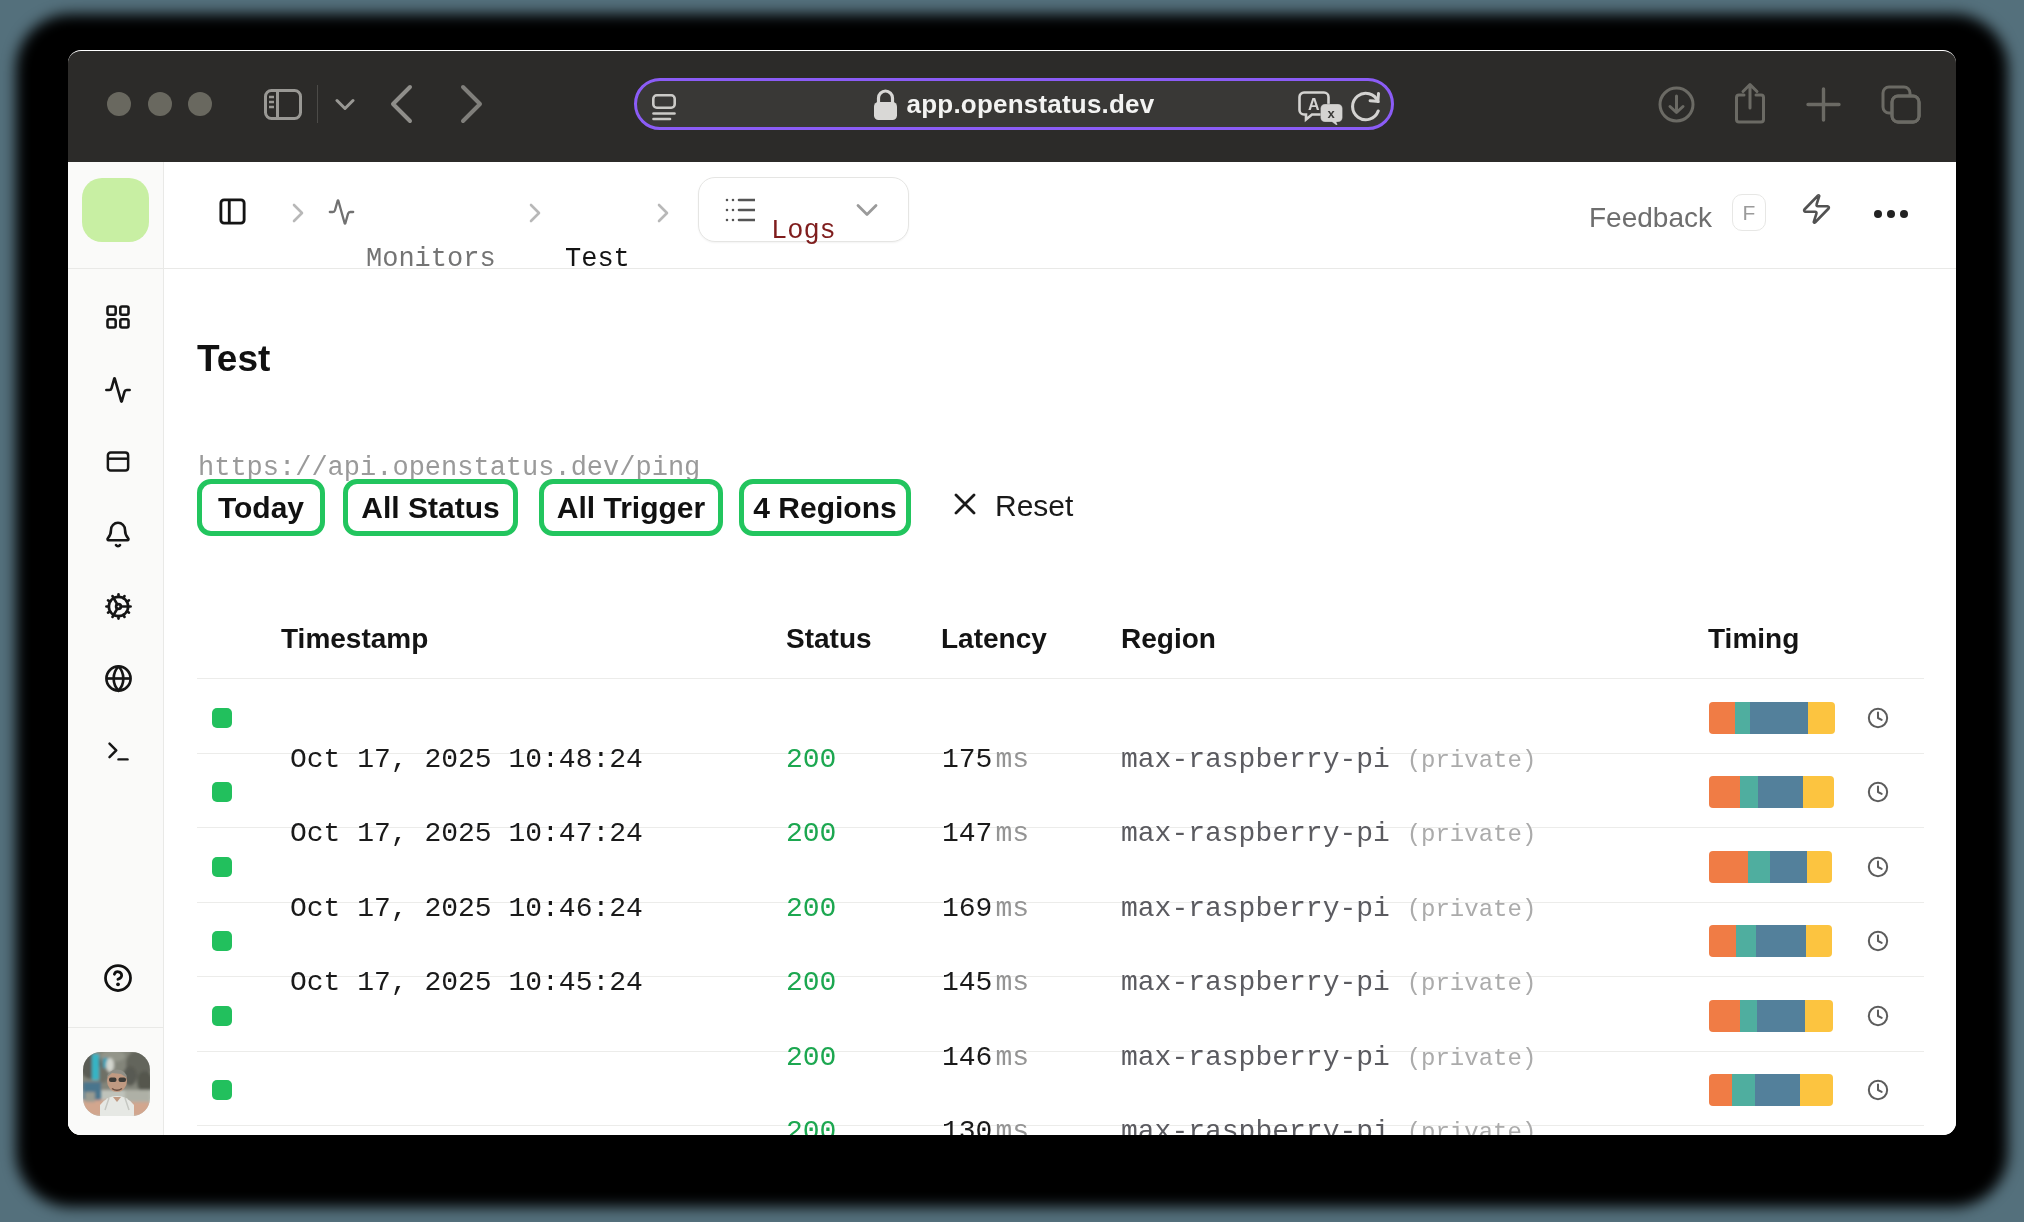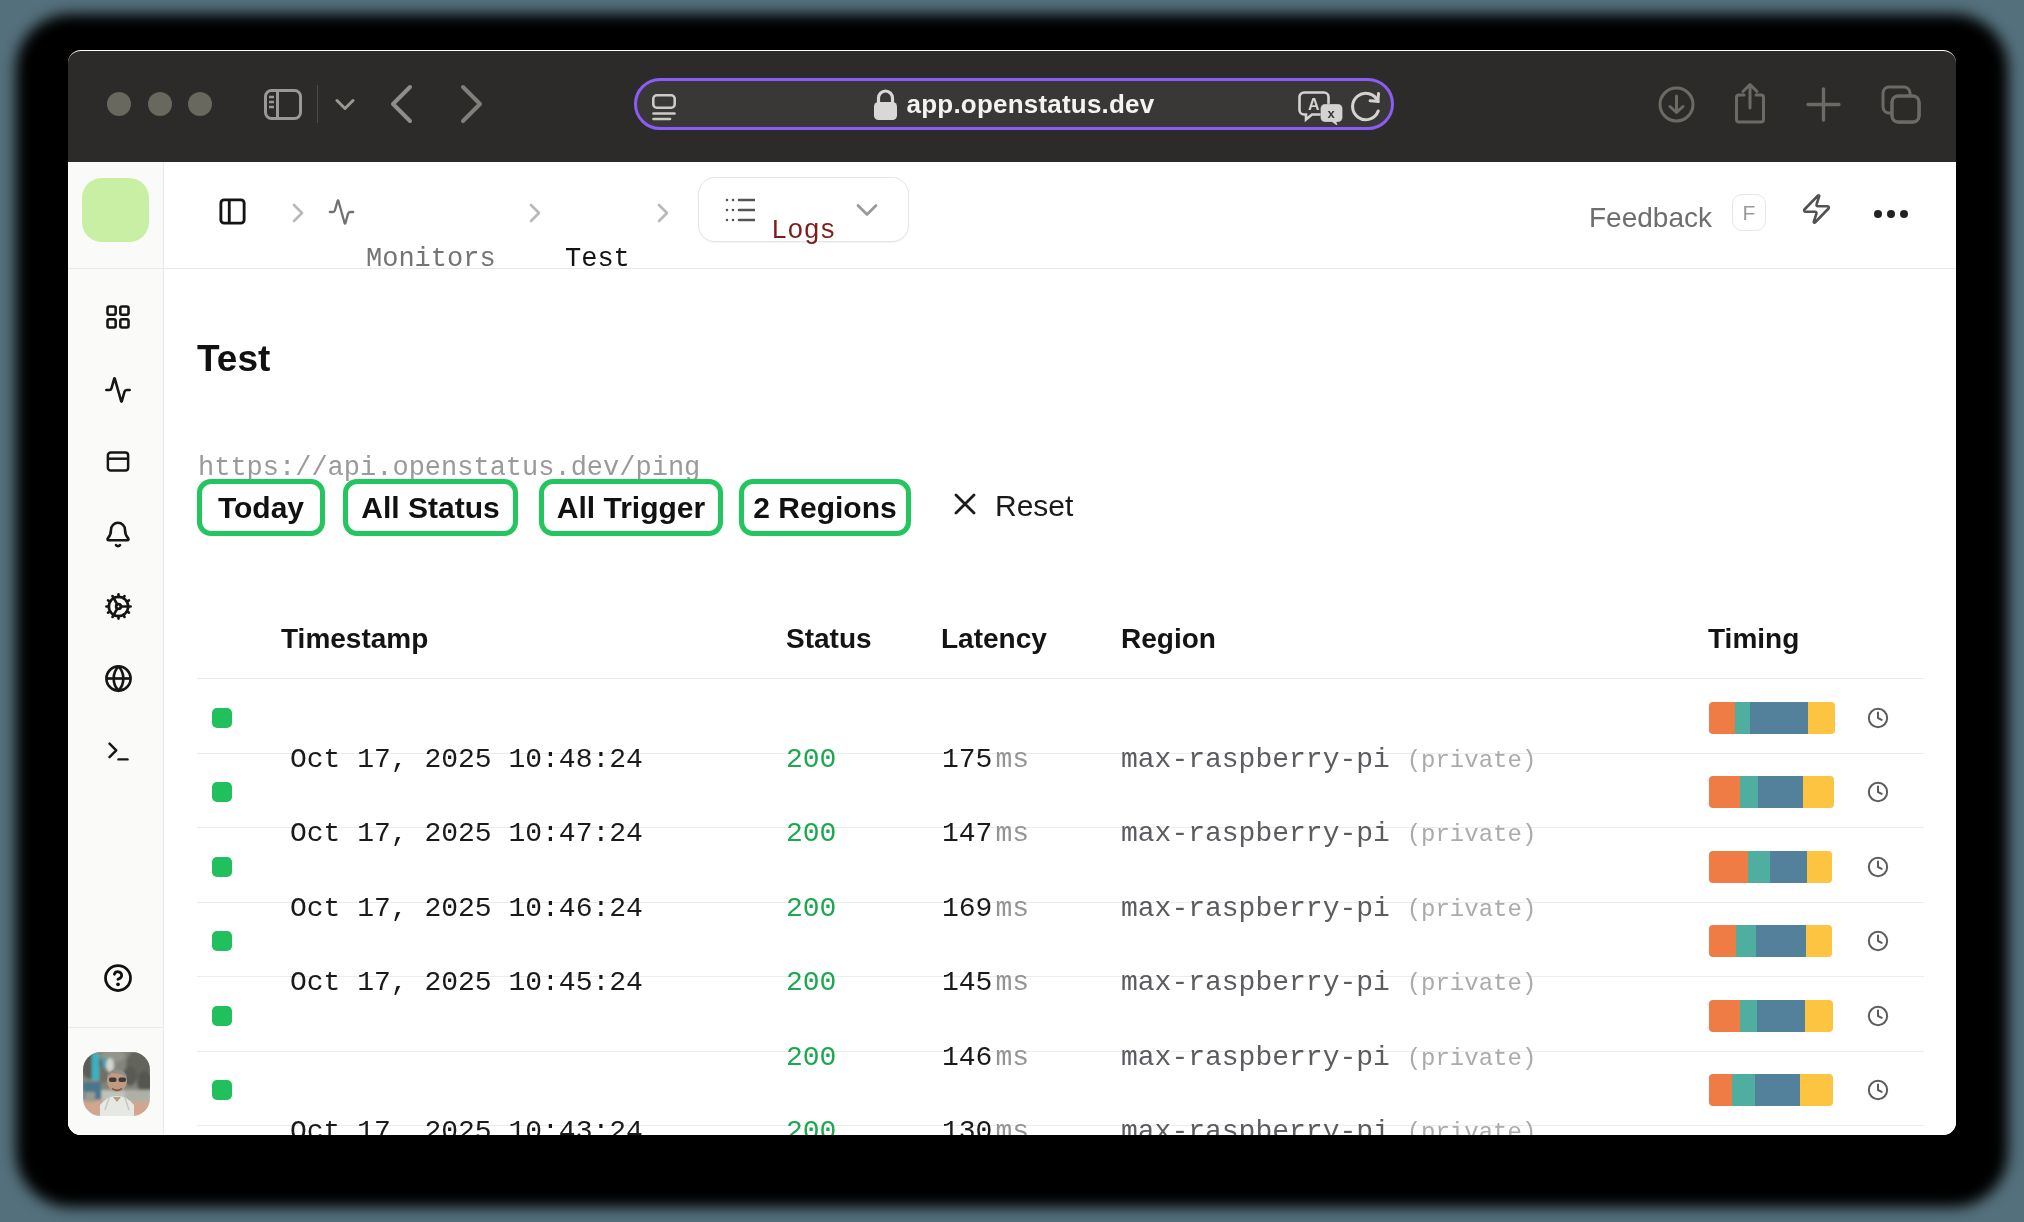--- a/index.html
+++ b/index.html
@@ -240,21 +240,21 @@
     </svg>
     <div class="abs" style="left:1806px;top:48px;width:8px;height:8px;border-radius:50%;background:#222"></div>
     <div class="abs" style="left:1819px;top:48px;width:8px;height:8px;border-radius:50%;background:#222"></div>
     <div class="abs" style="left:1832px;top:48px;width:8px;height:8px;border-radius:50%;background:#222"></div>
 
     <div class="abs" style="left:129px;top:176px;font-size:37px;font-weight:700;color:#111">Test</div>
     <div class="abs mono" style="left:130px;top:248px;font-size:27px;color:#9a9a9a">https://api.openstatus.dev/ping</div>
     <div class="chip" style="left:129px;width:128px">Today</div>
     <div class="chip" style="left:275px;width:175px">All Status</div>
     <div class="chip" style="left:471px;width:184px">All Trigger</div>
-    <div class="chip" style="left:671px;width:172px">2 Regions</div>
+    <div class="chip" style="left:671px;width:172px">4 Regions</div>
     <svg class="abs" style="left:885px;top:330px" width="24" height="24" viewBox="0 0 24 24" stroke="#1a1a1a" stroke-width="2.8" stroke-linecap="round">
       <path d="M3 3 L21 21 M21 3 L3 21"></path>
     </svg>
     <div class="abs" style="left:927px;top:327px;font-size:30px;font-weight:500;color:#1a1a1a">Reset</div>
 
     <div class="hdr" style="left:213px">Timestamp</div>
     <div class="hdr" style="left:718px">Status</div>
     <div class="hdr" style="left:873px">Latency</div>
     <div class="hdr" style="left:1053px">Region</div>
     <div class="hdr" style="left:1640px">Timing</div>
@@ -333,21 +333,20 @@
         <div class="c-t" style="width:17px"></div>
         <div class="c-s" style="width:48px"></div>
         <div class="c-y" style="width:28px"></div>
       </div>
     <svg class="clk" style="top:843px" width="22" height="22" viewBox="0 0 24 24" fill="none" stroke="#5c5c5c" stroke-width="2.2" stroke-linecap="round" stroke-linejoin="round">
         <circle cx="12" cy="12" r="10"></circle>
         <polyline points="12,6 12,12 16,14"></polyline>
       </svg>
     <div class="row-line" style="top:962.5px"></div>
     <div class="sq" style="top:918px"></div>
-    <div class="ts mono" style="top:911px">Oct 17, 2025 10:43:24</div>
     <div class="st mono" style="top:911px">200</div>
     <div class="lat mono" style="top:911px">130<span>ms</span></div>
     <div class="rg mono" style="top:911px">max-raspberry-pi <span>(private)</span></div>
     <div class="bar" style="top:912px">
         <div class="c-o" style="width:23px"></div>
         <div class="c-t" style="width:23px"></div>
         <div class="c-s" style="width:45px"></div>
         <div class="c-y" style="width:33px"></div>
       </div>
     <svg class="clk" style="top:917px" width="22" height="22" viewBox="0 0 24 24" fill="none" stroke="#5c5c5c" stroke-width="2.2" stroke-linecap="round" stroke-linejoin="round">

